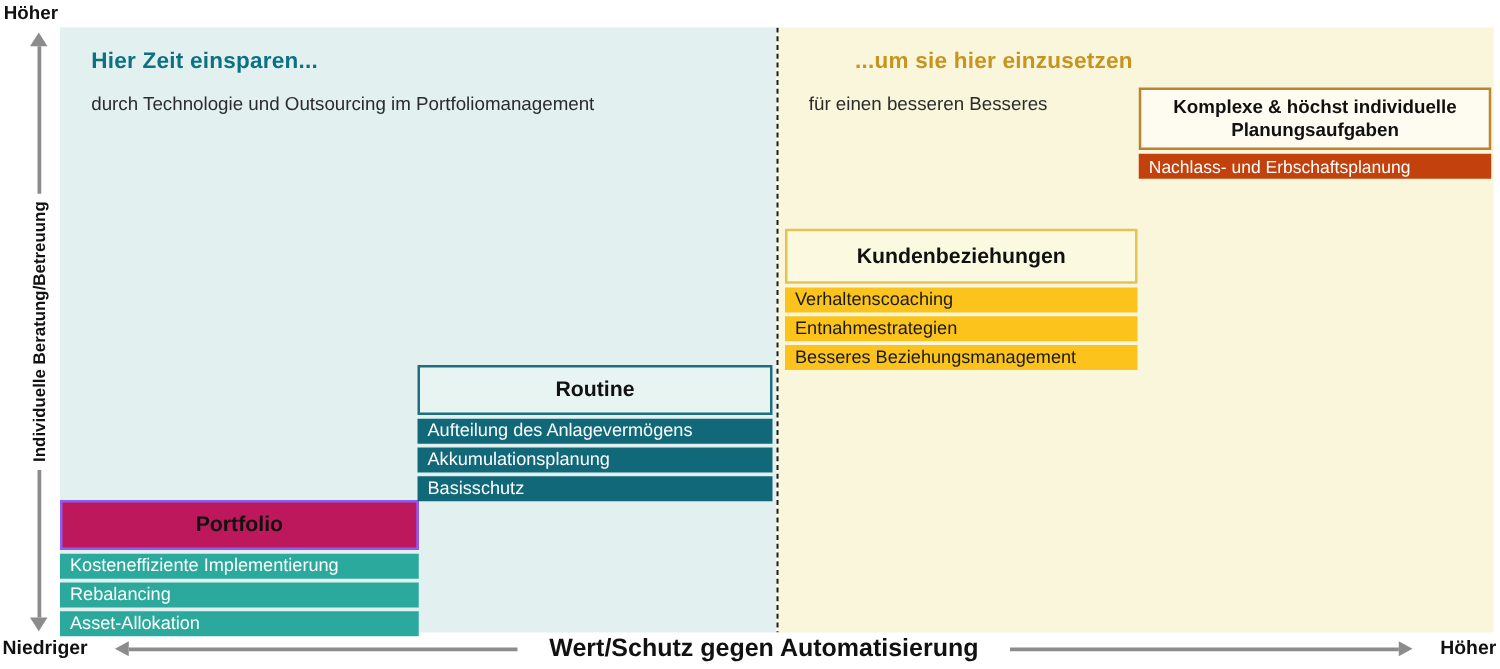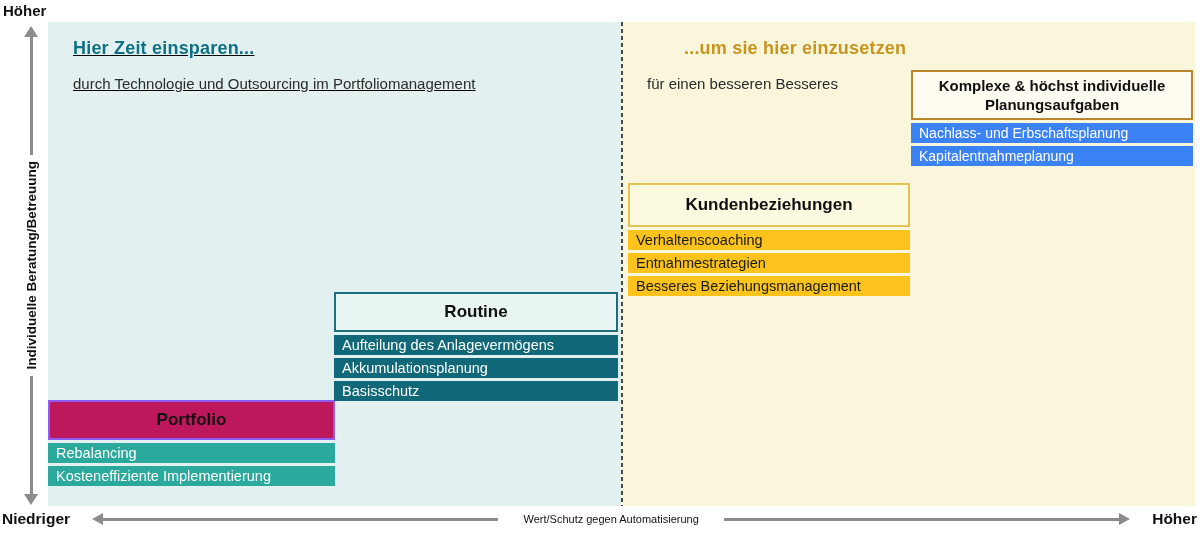--- a/index.html
+++ b/index.html
@@ -2,21 +2,21 @@
 <html><head>
 <meta charset="utf-8">
 <style>
   * { margin:0; padding:0; box-sizing:border-box; }
   html,body { background:#ffffff; }
   body { font-family:"Liberation Sans", sans-serif; }
   .canvas { position:relative; width:1200px; height:535px; background:#ffffff; overflow:hidden; }
 
   
   .region { position:absolute; top:22px; height:484px; }
-  .region-left  { left:48px;  width:573px; background:#E2F1EF;text-decoration:underline; }
+  .region-left  { left:48px;  width:573px; background:#E2F1EF; }
   .region-right { left:622px; width:573px; background:#FAF6DB; }
   .region-head { padding:16px 10px 0 25px; }
   .region-title { font-size:18px; font-weight:bold; letter-spacing:.2px; }
   .region-title.teal { color:#0E7183; }
   .region-title.gold { color:#C79420;margin-left:37px; }
   .region-subtitle { font-size:15px; color:#2b2b2b; margin-top:16px; }
 
   .divider { position:absolute; left:620px; top:22px; }
 
   
@@ -34,42 +34,42 @@
   .g-routine .group-header { height:40px; border:2px solid #1F6E7E; background:#E7F4F2; font-size:17px; }
   .g-routine .item { background:#106879; color:#ffffff; }
 
   .g-kunden { left:628px; top:183px; width:282px; }
   .g-kunden .group-header { height:44px; border:2px solid #E4C352; background:#FCF9E1; font-size:17px; }
   .g-kunden .item { background:#FBC31C; color:#1a1a1a; }
 
   .g-komplex { left:911px; top:70px; width:282px; }
   .g-komplex .group-header { height:50px; border:2px solid #B9852D; background:#FEFBF0;
                              font-size:15px; line-height:1.3; padding:0 6px; }
-  .g-komplex .item { background:#3b82f6; color:#ffffff; font-size:14px; }
+  .g-komplex .item { background:#c2410c; color:#ffffff; font-size:14px; }
 
   
   .corner-label { position:absolute; font-weight:bold; font-size:15px; color:#111; }
   .label-hoeher-top { left:3px; top:2px; }
 
   .y-axis { position:absolute; left:16px; top:26px; height:479px; width:30px;
             display:flex; flex-direction:column; align-items:center; }
   .tri-up   { width:0; height:0; border-left:7px solid transparent; border-right:7px solid transparent; border-bottom:11px solid #8C8C8C; }
   .tri-down { width:0; height:0; border-left:7px solid transparent; border-right:7px solid transparent; border-top:11px solid #8C8C8C; }
   .vline { width:3px; flex:1; background:#8C8C8C; }
   .y-label { writing-mode:vertical-rl; transform:rotate(180deg);
              font-size:13.5px; font-weight:bold; color:#111; margin:6px 0; white-space:nowrap; }
 
   .x-axis { position:absolute; left:2px; right:3px; top:506px; height:26px;
             display:flex; align-items:center; gap:22px; }
   .x-end { font-size:15.5px; font-weight:bold; color:#111; white-space:nowrap; }
   .harrow { flex:1; display:flex; align-items:center; }
   .hline { flex:1; height:3px; background:#8C8C8C; }
   .tri-left  { width:0; height:0; border-top:6px solid transparent; border-bottom:6px solid transparent; border-right:11px solid #8C8C8C; }
   .tri-right { width:0; height:0; border-top:6px solid transparent; border-bottom:6px solid transparent; border-left:11px solid #8C8C8C; }
-  .x-label { font-size:11px; font-weight:normal; color:#111; white-space:nowrap; padding:0 3px; }
+  .x-label { font-size:20px; font-weight:bold; color:#111; white-space:nowrap; padding:0 3px; }
 </style>
 </head>
 <body>
 
 <div class="canvas">
 
   <div class="region region-left">
     <div class="region-head">
       <div class="region-title teal">Hier Zeit einsparen...</div>
       <div class="region-subtitle">durch Technologie und Outsourcing im Portfoliomanagement</div>
@@ -82,42 +82,42 @@
       <div class="region-subtitle">für einen besseren Besseres</div>
     </div>
   </div>
 
   <svg class="divider" width="4" height="484">
     <line x1="2" y1="0" x2="2" y2="484" stroke="#1A1A1A" stroke-width="1.6" stroke-dasharray="4 3"></line>
   </svg>
 
   <div class="group g-portfolio">
     <div class="group-header">Portfolio</div>
+    <div class="item">Kosteneffiziente Implementierung</div>
     <div class="item">Rebalancing</div>
-    <div class="item">Kosteneffiziente Implementierung</div>
+    <div class="item">Asset-Allokation</div>
   </div>
 
   <div class="group g-kunden">
     <div class="group-header">Kundenbeziehungen</div>
     <div class="item">Verhaltenscoaching</div>
     <div class="item">Entnahmestrategien</div>
     <div class="item">Besseres Beziehungsmanagement</div>
   </div>
 
   <div class="group g-routine">
     <div class="group-header">Routine</div>
     <div class="item">Aufteilung des Anlagevermögens</div>
     <div class="item">Akkumulationsplanung</div>
     <div class="item">Basisschutz</div>
   </div>
 
   <div class="group g-komplex">
     <div class="group-header">Komplexe &amp; höchst individuelle Planungsaufgaben</div>
     <div class="item">Nachlass- und Erbschaftsplanung</div>
-    <div class="item">Kapitalentnahmeplanung</div>
   </div>
 
   <div class="corner-label label-hoeher-top">Höher</div>
   <div class="y-axis">
     <div class="tri-up"></div>
     <div class="vline"></div>
     <div class="y-label">Individuelle Beratung/Betreuung</div>
     <div class="vline"></div>
     <div class="tri-down"></div>
   </div>

